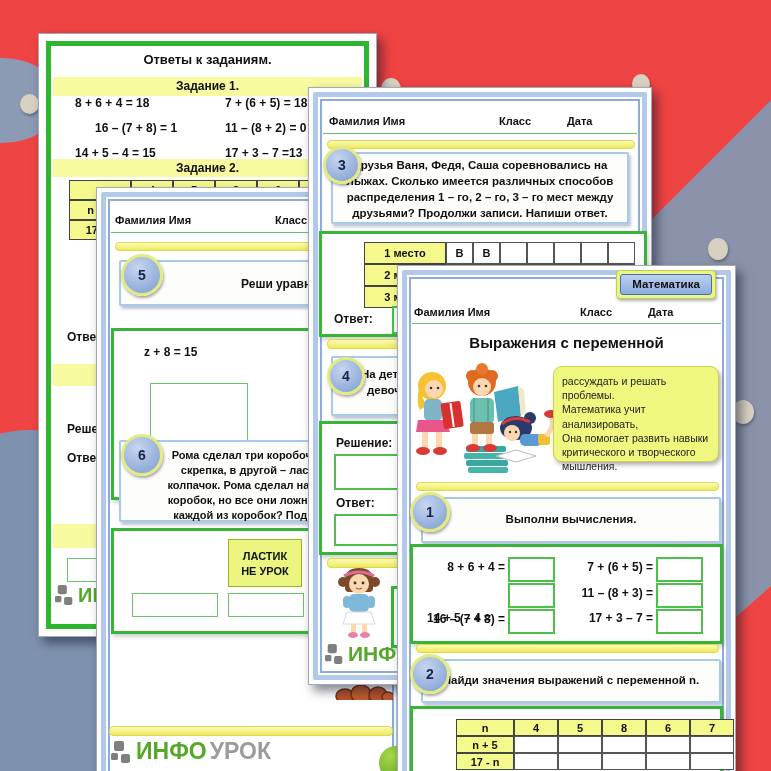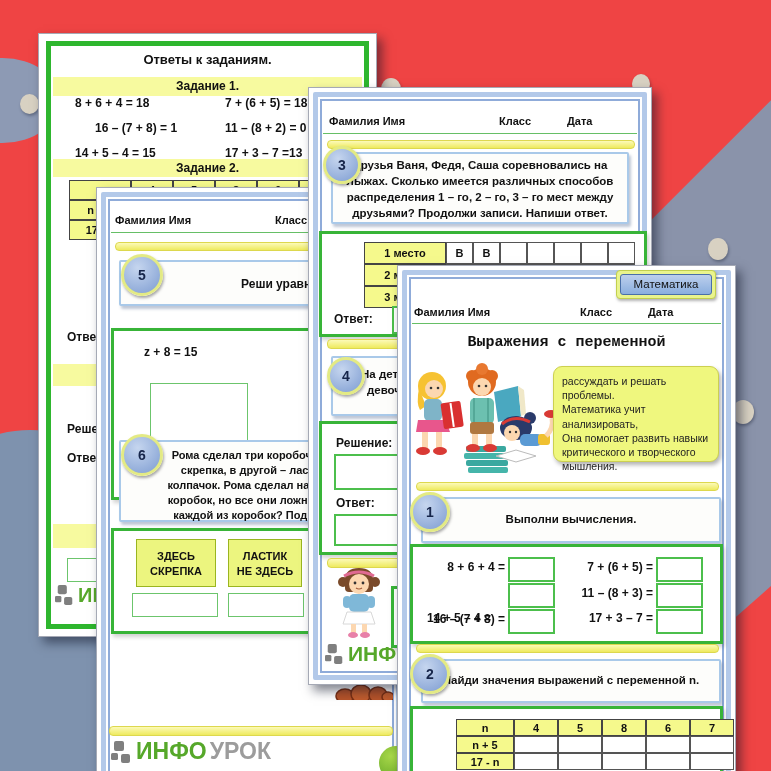--- a/index.html
+++ b/index.html
@@ -36,21 +36,21 @@
   .eq{font-size:12px;font-weight:600;white-space:nowrap;}
   .chk{display:inline-block;width:15px;height:14px;background:#e7f383;border:1px solid #55a818;vertical-align:-3px;margin-left:6px;}
   .logo{display:flex;align-items:flex-end;gap:3px;}
   .logo .grn{color:#56a82a;font-weight:bold;}
   .logo .gry{color:#9c9c9c;font-weight:bold;}
   .notebox{background:#eff77e;border:1px solid #ccd050;border-radius:9px;box-shadow:2px 3px 4px rgba(0,0,0,.3);
     font-size:10.5px;line-height:14.2px;color:#222;font-weight:500;padding:7px 8px;box-sizing:border-box;}
   .ylabel{background:#ecf57f;border:1px solid #9ab520;text-align:center;font-weight:bold;font-size:11px;box-sizing:border-box;}
   .subj-out{background:#e9f48d;border:1px solid #c2cf4e;border-radius:4px;box-shadow:1px 2px 3px rgba(0,0,0,.3);}
   .subj-in{position:absolute;inset:3px;background:linear-gradient(#bccfed,#8aaede);border:1px solid #4a6fa8;border-radius:3px;
-    text-align:center;font-weight:normal;font-size:11.5px;line-height:18px;}
+    text-align:center;font-weight:bold;font-size:11.5px;line-height:18px;}
   .gcircle{border-radius:50%;background:radial-gradient(circle at 35% 30%,#a8d84a,#5a9e20);}
 </style>
 </head>
 <body>
 
 <div id="canvas">
   <div class="bg-band"></div>
   <div class="bg-blob1"></div>
   <div class="bg-blob2"></div>
   <div class="dot" style="left:632px;top:74px;width:18px;height:20px;"></div>
@@ -130,27 +130,23 @@
     </div>
     <div class="abs badge" style="left:24px;top:246px;width:36px;height:36px;">6</div>
     <div class="abs tbox" style="left:22px;top:252px;width:272px;height:82px;text-align:center;font-weight:bold;font-size:11px;line-height:15px;padding-top:6px;box-sizing:border-box;">
       <div>Рома сделал три коробочки. В</div>
       <div>скрепка, в другой – ластик,</div>
       <div>колпачок. Рома сделал надписи</div>
       <div>коробок, но все они ложные. Чт</div>
       <div>каждой из коробок? Подпиши</div>
     </div>
     <div class="abs gbox" style="left:14px;top:340px;width:280px;height:100px;">
-      <div class="abs ylabel" style="left:22px;top:8px;width:80px;height:48px;padding-top:9px;line-height:15px;">
-        <div>ЗДЕСЬ</div>
-        <div>СКРЕПКА</div>
-      </div>
       <div class="abs ylabel" style="left:114px;top:8px;width:74px;height:48px;padding-top:9px;line-height:15px;">
         <div>ЛАСТИК</div>
-        <div>НЕ ЗДЕСЬ</div>
+        <div>НЕ УРОК</div>
       </div>
       <div class="abs wboxthin" style="left:18px;top:62px;width:84px;height:22px;"></div>
       <div class="abs wboxthin" style="left:114px;top:62px;width:74px;height:22px;"></div>
     </div>
     <svg class="abs" style="left:238px;top:494px;" width="58" height="18" viewBox="0 0 58 18">
       <ellipse cx="10" cy="14" rx="9" ry="7" fill="#b5532a" stroke="#7a3014" stroke-width="1.5"></ellipse>
       <ellipse cx="26" cy="12" rx="10" ry="9" fill="#c05c2e" stroke="#7a3014" stroke-width="1.5"></ellipse>
       <ellipse cx="43" cy="13" rx="9" ry="8" fill="#b5532a" stroke="#7a3014" stroke-width="1.5"></ellipse>
       <ellipse cx="53" cy="15" rx="6" ry="5" fill="#c05c2e" stroke="#7a3014" stroke-width="1.5"></ellipse>
     </svg>
@@ -264,21 +260,21 @@
   <div class="page" style="left:397px;top:265px;width:337px;height:520px;z-index:4;">
     <div class="blue-f1"></div>
     <div class="blue-f2"></div>
     <div class="abs subj-out" style="left:218px;top:4px;width:98px;height:27px;z-index:3;">
       <div class="subj-in">Математика</div>
     </div>
     <div class="abs hdr" style="left:16px;top:40px;">Фамилия Имя</div>
     <div class="abs hdr" style="left:182px;top:40px;">Класс</div>
     <div class="abs hdr" style="left:250px;top:40px;">Дата</div>
     <div class="abs hline" style="left:14px;top:57px;width:309px;"></div>
-    <div class="abs" style="left:0;top:68px;width:100%;text-align:center;font-size:15px;font-weight:bold;font-family:Liberation Mono, monospace;">Выражения с переменной</div>
+    <div class="abs" style="left:0;top:68px;width:100%;text-align:center;font-size:15px;font-weight:bold;">Выражения с переменной</div>
     <svg class="abs" style="left:6px;top:90px;" width="154" height="118" viewBox="0 0 154 118">
       <rect x="62" y="90" width="40" height="6" rx="2" fill="#3aa8a0"></rect>
         <rect x="60" y="97" width="44" height="6" rx="2" fill="#45b5aa"></rect>
       <rect x="62" y="104" width="42" height="6" rx="2" fill="#3aa8a0"></rect>
         <rect x="64" y="111" width="40" height="6" rx="2" fill="#45b5aa"></rect>
 
       <circle cx="28" cy="30" r="14" fill="#f6c232"></circle>
         <path d="M15 32 Q12 48 16 54 L22 50 Z" fill="#f6c232"></path>
       <circle cx="30" cy="33" r="9" fill="#fcd7b0"></circle>
         <circle cx="27" cy="32" r="1.3" fill="#333"></circle>

